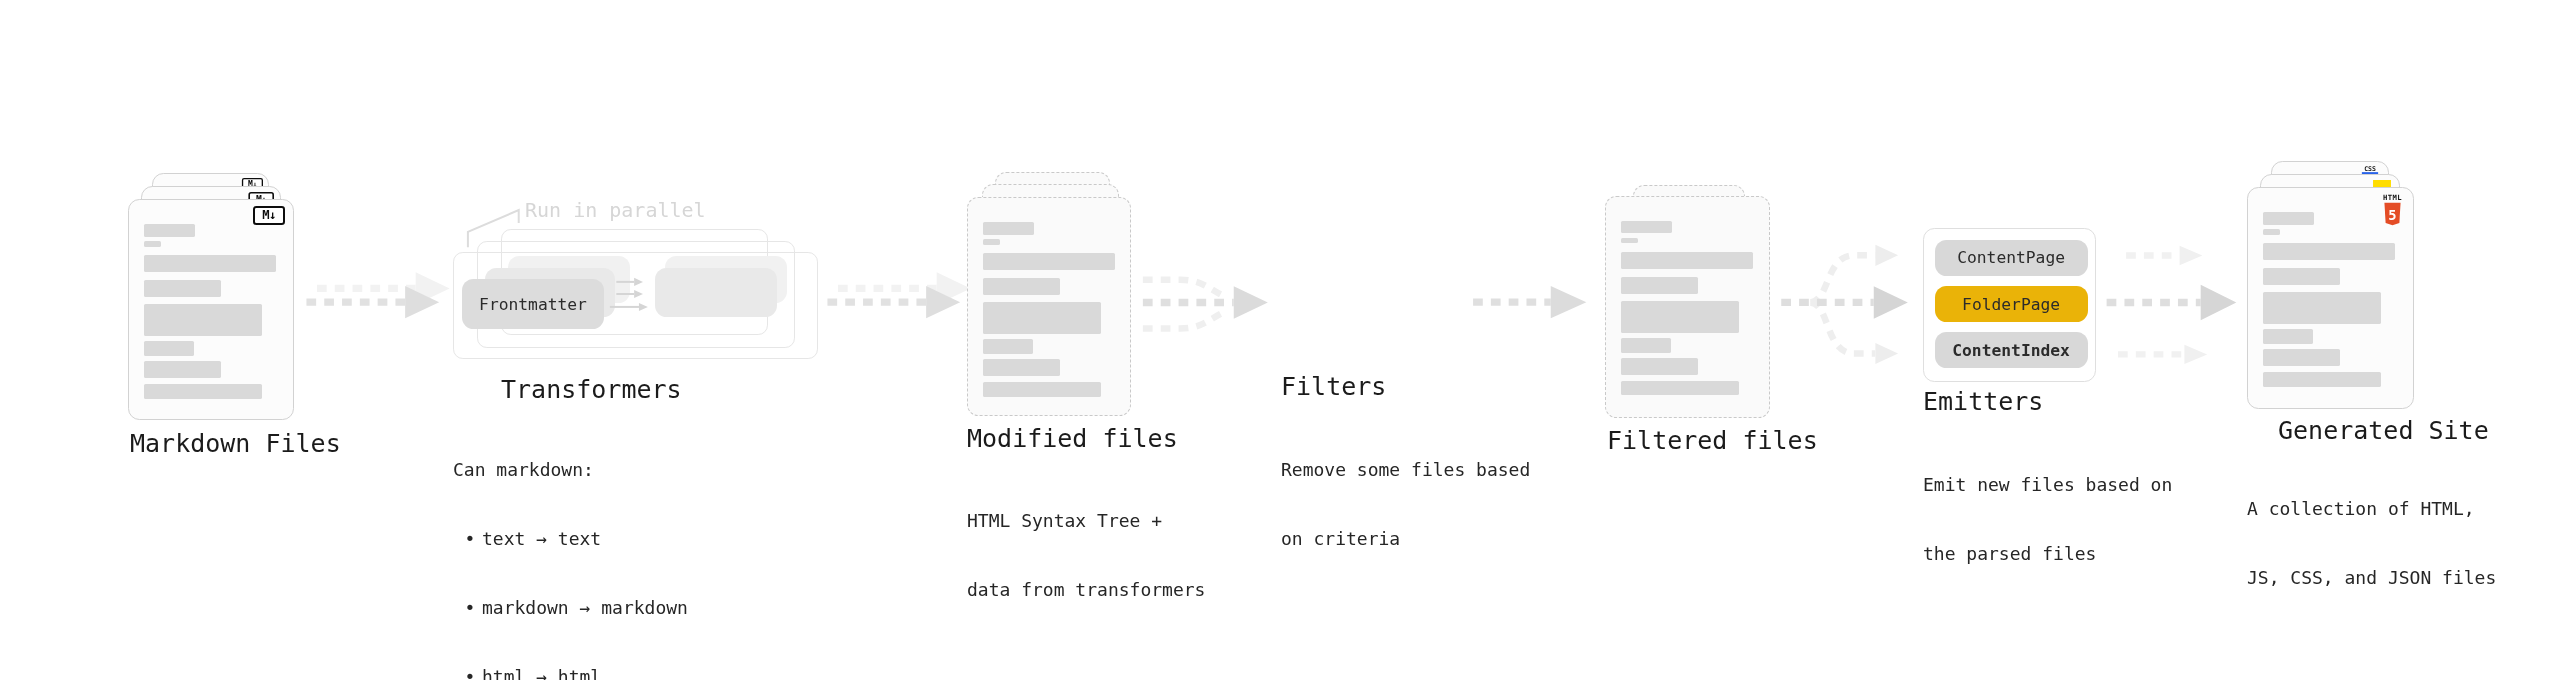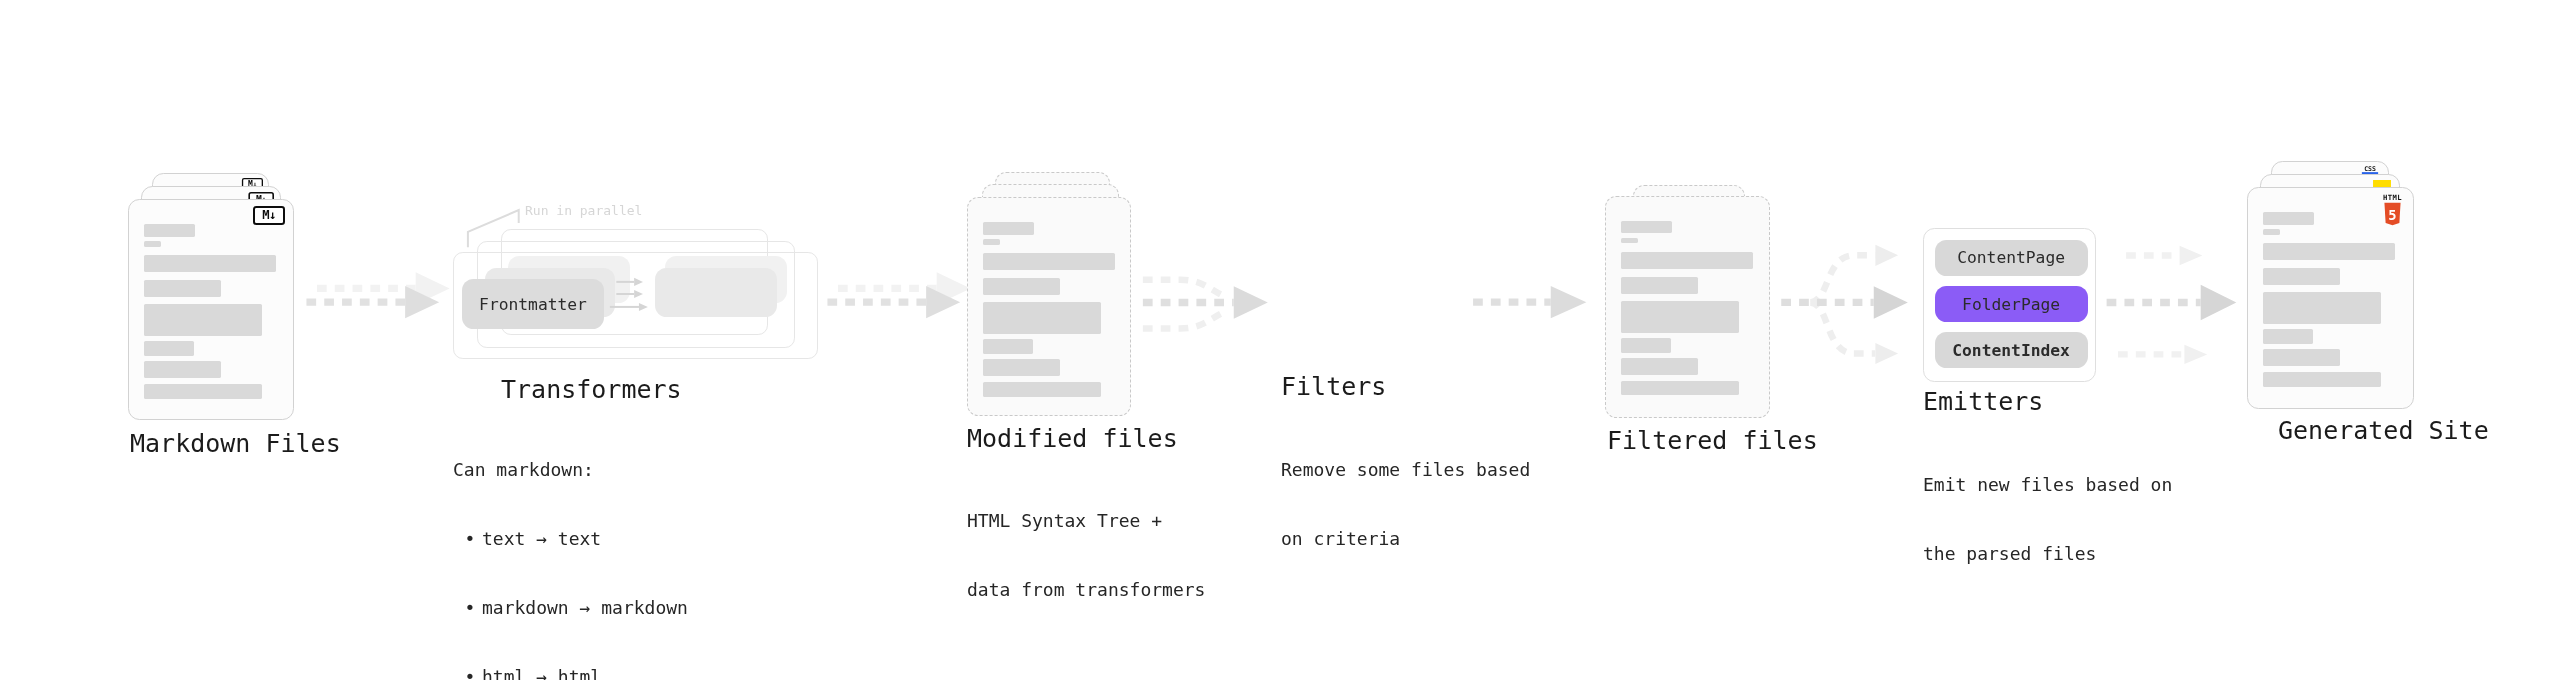--- a/index.html
+++ b/index.html
@@ -9,21 +9,21 @@
   
   .card{position:absolute;border-radius:11.4px;box-sizing:border-box;}
   .solid{background:#fcfcfc;border:1.6px solid #d2d2d2;}
   .dashedc{background:#fafafa;border:1.6px dashed #c9c9c9;}
   .bar{position:absolute;left:15.4px;background:#d9d9d9;border-radius:1.6px;}
   
   .title{position:absolute;font-size:25px;line-height:29px;color:#1b1b1b;white-space:pre;}
   .body{position:absolute;font-size:18px;line-height:23px;color:#262626;white-space:pre;}
   .bullet{position:relative;padding-left:29px;}
   .bullet::before{content:"•";position:absolute;left:11.4px;}
-  .note{position:absolute;font-size:13px;line-height:19.5px;color:#d6d6d6;white-space:pre;}
+  .note{position:absolute;font-size:20px;line-height:19.5px;color:#d6d6d6;white-space:pre;}
   
   .gbox{position:absolute;background:#dcdcdc;border-radius:11.4px;display:flex;align-items:center;
         justify-content:center;font-size:16.3px;color:#2b2b2b;box-sizing:border-box;}
   .ghost{position:absolute;border-radius:11.4px;}
   .outline{position:absolute;border:1.6px solid #e6e6e6;border-radius:9.8px;background:transparent;box-sizing:border-box;}
   .panel{position:absolute;border:1.6px solid #dfdfdf;border-radius:11.4px;background:#ffffff;box-sizing:border-box;}
   
   .md-icon{position:absolute;background:#fff;border:2.4px solid #0d0d0d;border-radius:3.3px;
            width:28px;height:15.4px;display:flex;align-items:center;justify-content:center;
            font-weight:bold;font-size:12.2px;letter-spacing:-0.8px;color:#0d0d0d;}
@@ -166,21 +166,21 @@
     <path d="M 40 72 C 64 70 58 14 94 14 H 120" stroke="#eeeeee" stroke-width="8" stroke-dasharray="12 10" fill="none"></path>
     <polygon points="120,1 148,14 120,27" fill="#ededed"></polygon>
     <path d="M 40 72 C 64 74 58 135 94 135 H 120" stroke="#eeeeee" stroke-width="8" stroke-dasharray="12 10" fill="none"></path>
     <polygon points="120,122 148,135 120,148" fill="#ededed"></polygon>
     <line x1="4" y1="72" x2="118" y2="72" stroke="#dedede" stroke-width="9" stroke-dasharray="12 10"></line>
     <polygon points="118,52 160,72 118,92" fill="#d5d5d5"></polygon>
   </svg>
 
   <div class="panel" style="left:1923px;top:228px;width:173px;height:154px;">
     <div class="gbox" style="left:10.6px;top:10.6px;width:153px;height:36px;background:#d8d8d8;">ContentPage</div>
-    <div class="gbox" style="left:10.6px;top:57px;width:153px;height:36px;background:#8b5cf6;">FolderPage</div>
+    <div class="gbox" style="left:10.6px;top:57px;width:153px;height:36px;background:#eab308;">FolderPage</div>
     <div class="gbox" style="left:10.6px;top:103px;width:153px;height:36px;background:#d8d8d8;font-weight:bold;">ContentIndex</div>
   </div>
   <div class="title" style="left:1923px;top:387px;">Emitters</div>
   <div class="body" style="left:1923px;top:427px;">
     <div>Emit new files based on</div>
     <div>the parsed files</div>
   </div>
 
   <svg style="left:2105px;top:244px;" width="150" height="134" viewBox="0 0 185 165">
     <line x1="26" y1="14" x2="92" y2="14" stroke="#f1f1f1" stroke-width="8" stroke-dasharray="12 10"></line>
@@ -213,15 +213,19 @@
         <div class="bar" style="top: 41px; width: 17px; height: 5.7px;"></div>
         <div class="bar" style="top: 55px; width: 132px; height: 17px;"></div>
         <div class="bar" style="top: 80px; width: 77px; height: 17px;"></div>
         <div class="bar" style="top: 104px; width: 118px; height: 32px;"></div>
         <div class="bar" style="top: 141px; width: 50px; height: 15.4px;"></div>
         <div class="bar" style="top: 161px; width: 77px; height: 17px;"></div>
         <div class="bar" style="top: 184px; width: 118px; height: 14.6px;"></div>
       </div>
   </div>
   <div class="title" style="left:2247px;top:416px;margin-left:31px;">Generated Site</div>
+  <div class="body" style="left:2247px;top:451px;">
+    <div>A collection of HTML,</div>
+    <div>JS, CSS, and JSON files</div>
+  </div>
 
 </div>
 
 
 </body></html>

